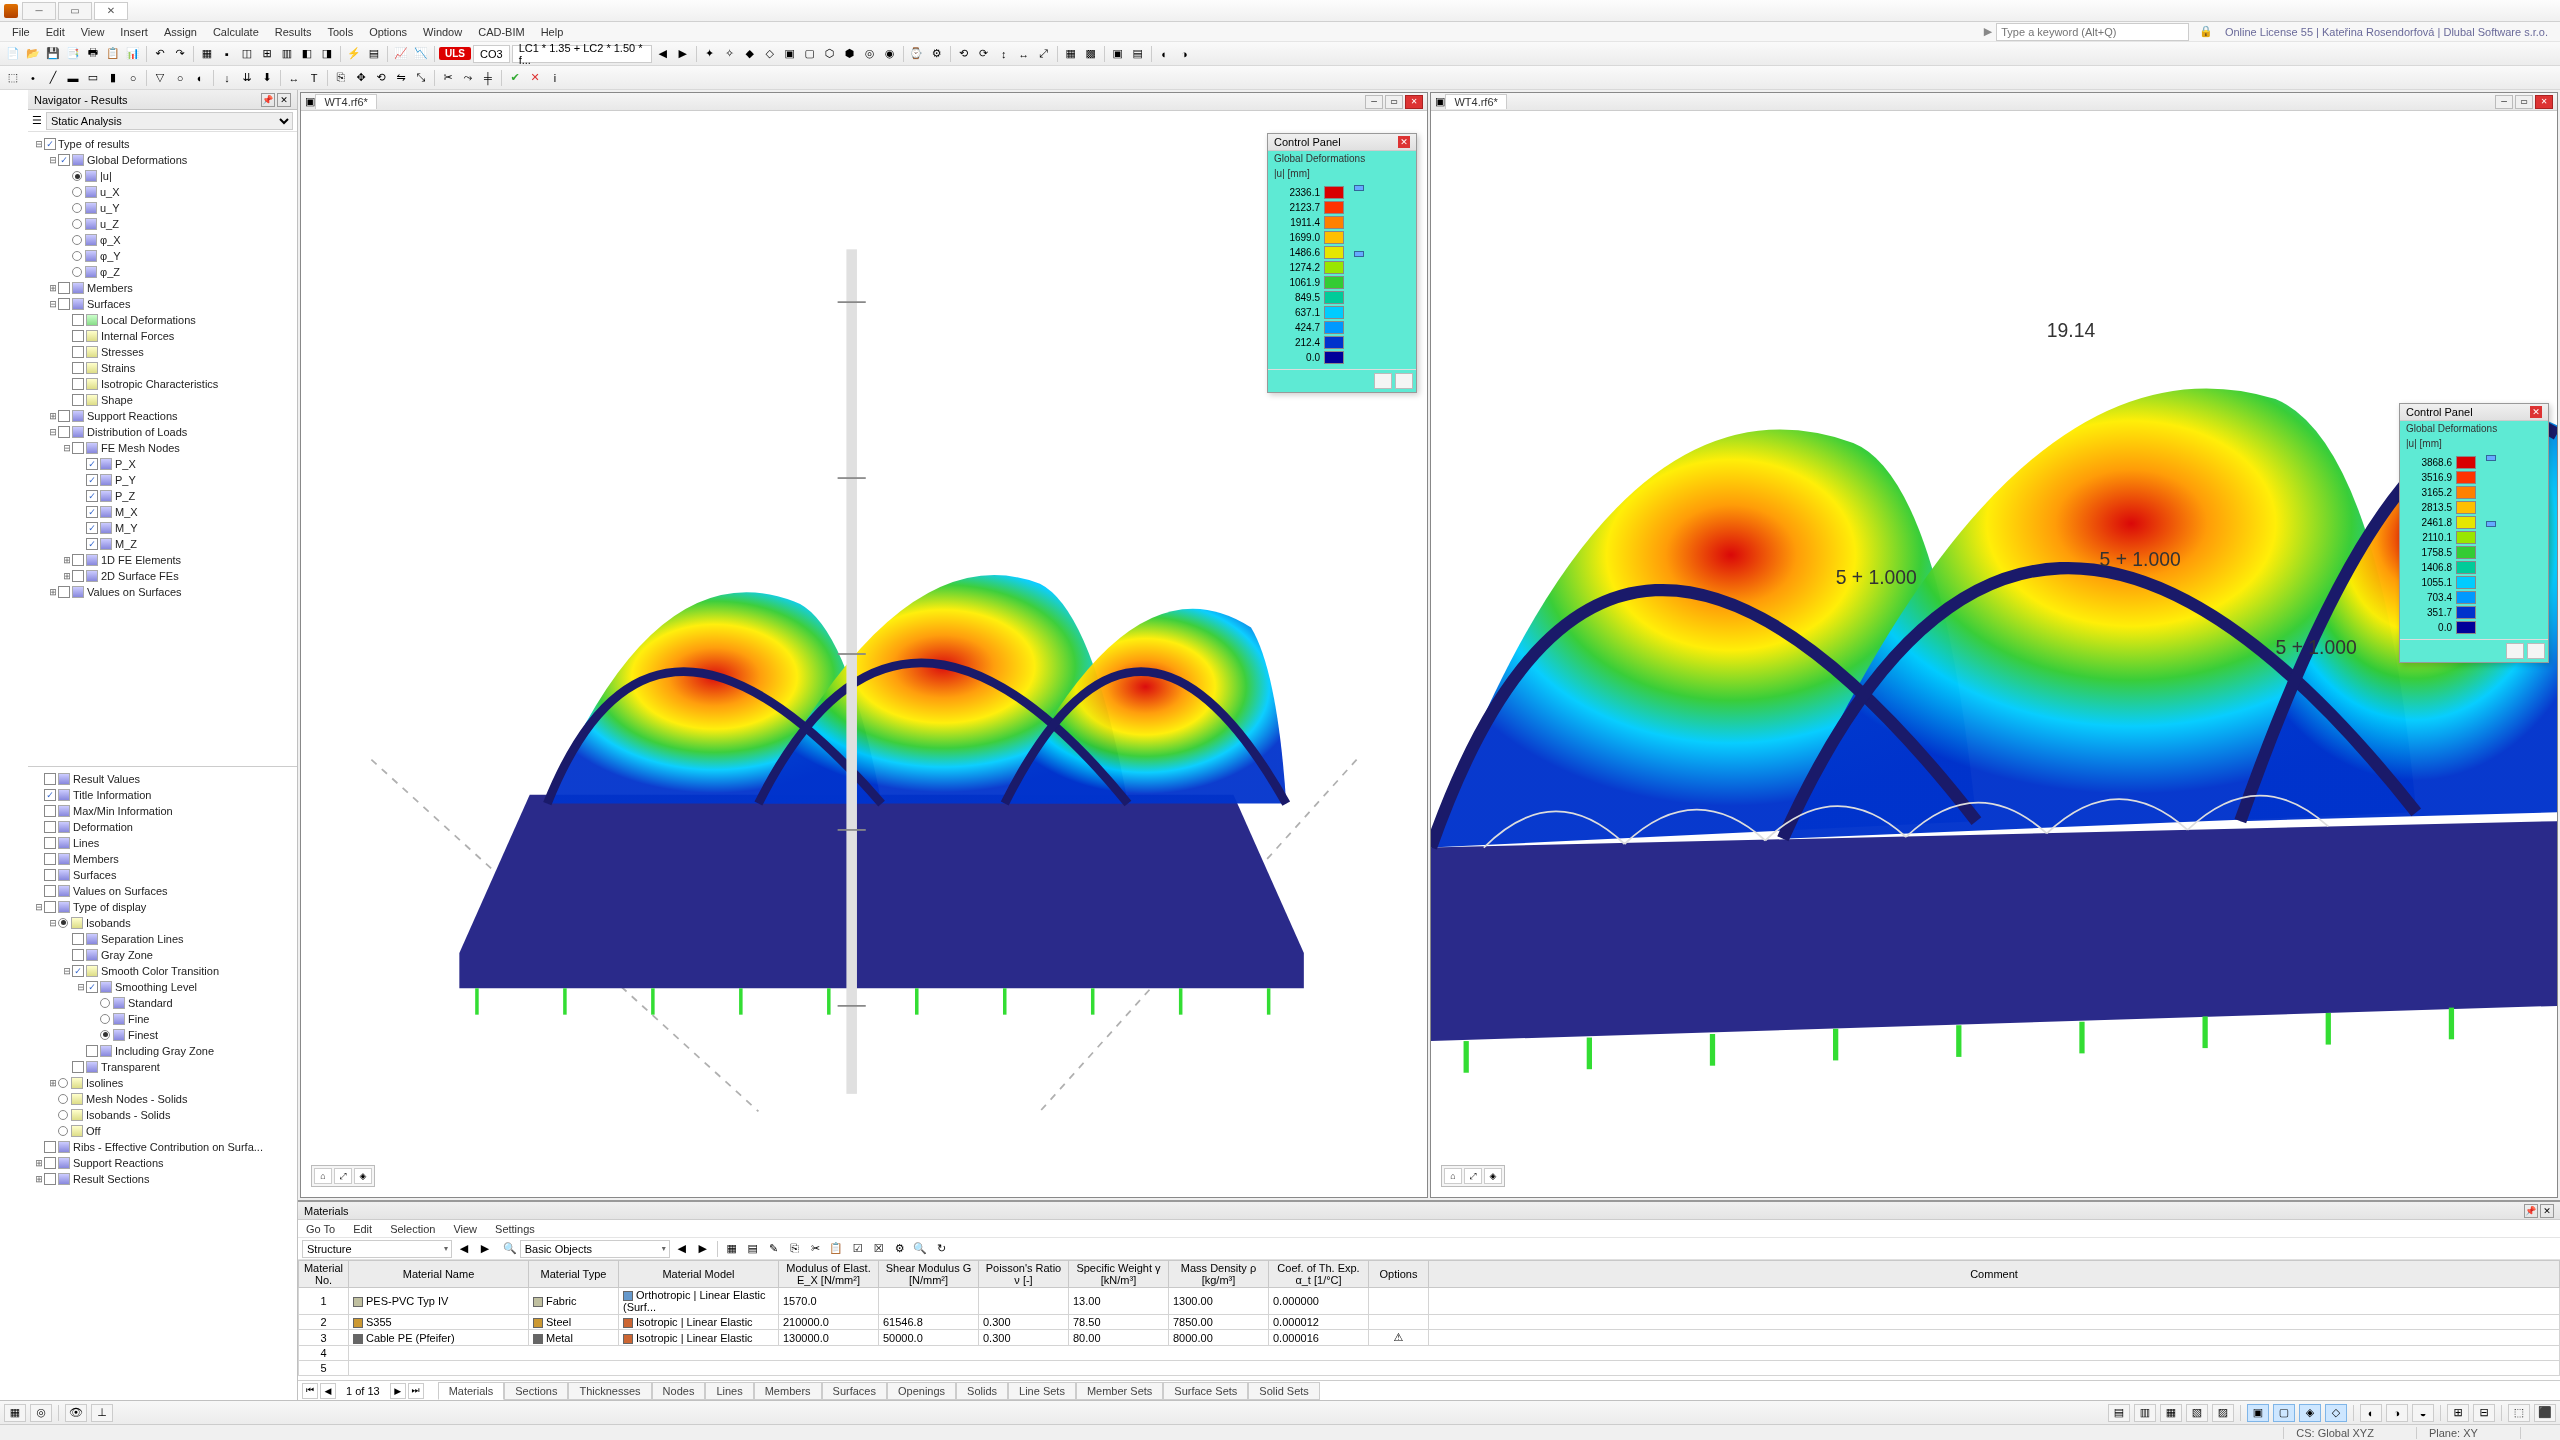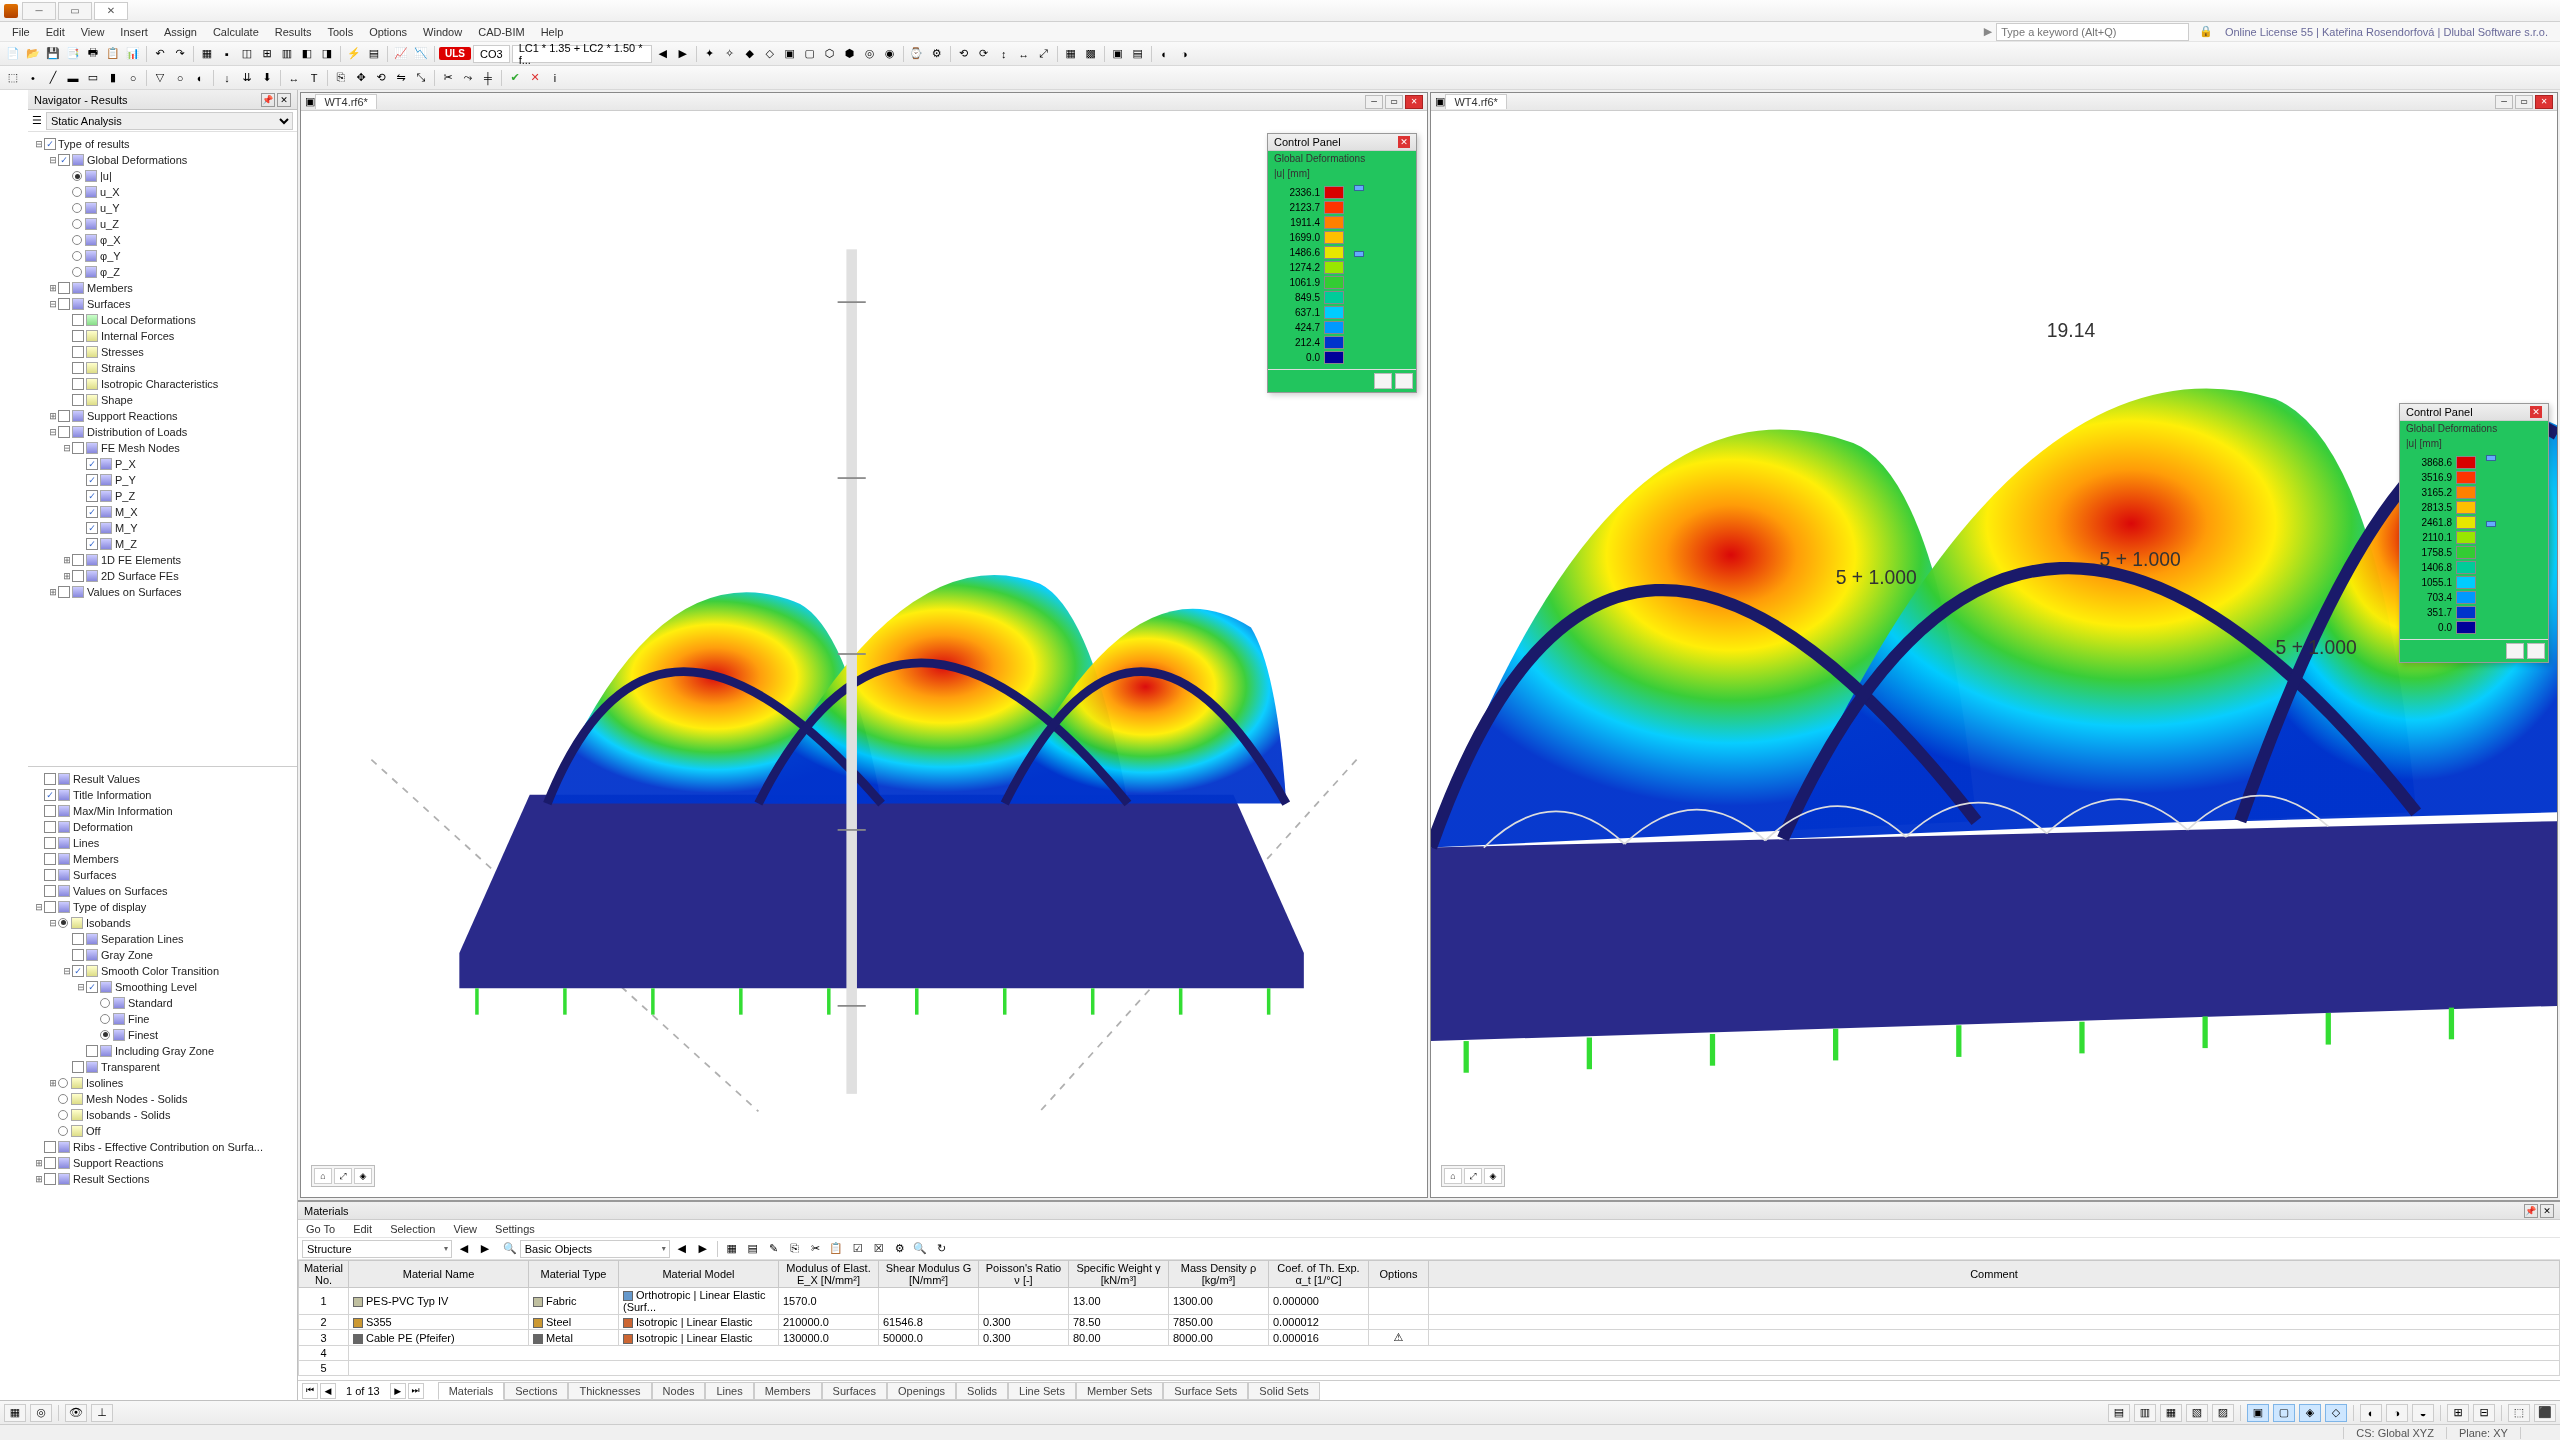--- a/index.html
+++ b/index.html
@@ -40,21 +40,21 @@
 .tree-ico.b{background:linear-gradient(#ccf,#88d);}
 .viewports{flex:1;display:flex;flex-direction:column;}
 .vp-row{flex:1;display:flex;gap:2px;padding:2px;background:#f0f0f0;}
 .viewport{flex:1;background:#fff;border:1px solid #888;position:relative;overflow:hidden;}
 .vp-tab{position:absolute;top:0;left:0;right:0;height:18px;background:linear-gradient(#f5f5f5,#e8e8e8);border-bottom:1px solid #ccc;display:flex;align-items:center;padding:0 4px;}
 .vp-tab .tabname{padding:1px 8px;background:#fff;border:1px solid #ccc;border-bottom:none;color:#333;}
 .vp-tab .sp{flex:1;}
 .vp-tab .vbtn{width:18px;height:14px;border:1px solid #bbb;margin-left:2px;background:#f0f0f0;display:flex;align-items:center;justify-content:center;font-size:8px;}
 .vp-tab .vbtn.close{background:#d33;color:#fff;border-color:#a22;}
 .canvas3d{position:absolute;top:18px;left:0;right:0;bottom:0;background:#fff;}
-.control-panel{position:absolute;background:#22c55e;border:1px solid #999;box-shadow:2px 2px 6px rgba(0,0,0,0.2);width:150px;}
+.control-panel{position:absolute;background:#5eead4;border:1px solid #999;box-shadow:2px 2px 6px rgba(0,0,0,0.2);width:150px;}
 .cp-title{background:linear-gradient(#f0f0f0,#e0e0e0);padding:2px 6px;display:flex;align-items:center;border-bottom:1px solid #ccc;}
 .cp-title .sp{flex:1;}
 .cp-title .x{width:12px;height:12px;background:#d33;color:#fff;display:flex;align-items:center;justify-content:center;font-size:9px;cursor:pointer;}
 .cp-sub{padding:2px 6px;font-size:10px;color:#333;}
 .cp-scale{padding:4px 6px;}
 .scale-row{display:flex;align-items:center;height:15px;}
 .scale-val{width:50px;text-align:right;padding-right:4px;font-size:10px;}
 .scale-sw{width:20px;height:13px;border:1px solid #888;}
 .cp-slider{display:flex;flex-direction:column;align-items:center;padding:4px;gap:60px;}
 .cp-thumb{width:10px;height:6px;background:#6af;border:1px solid #369;}
@@ -78,21 +78,21 @@
 .lp-grid td.ctr{text-align:center;}
 .mat-sw{width:10px;height:10px;display:inline-block;border:1px solid #666;vertical-align:middle;margin-right:3px;}
 .lp-footer{height:20px;border-top:1px solid #ccc;display:flex;align-items:center;padding:0 4px;gap:2px;}
 .lp-footer .pgbtn{width:16px;height:16px;border:1px solid #ccc;display:flex;align-items:center;justify-content:center;font-size:9px;}
 .lp-footer .pginfo{padding:0 8px;}
 .lp-footer .ftab{padding:2px 10px;border:1px solid #ccc;background:#f5f5f5;color:#444;}
 .lp-footer .ftab.active{background:#fff;border-bottom-color:#fff;}
 .bottombar{height:24px;background:linear-gradient(#f7f7f7,#ececec);border-top:1px solid #c0c0c0;display:flex;align-items:center;padding:0 4px;gap:4px;}
 .bottombar .bb{width:22px;height:18px;border:1px solid #ccc;background:#f5f5f5;display:flex;align-items:center;justify-content:center;}
 .bottombar .bb.on{background:#cde6ff;border-color:#7fb5e8;}
-.status{height:16px;background:#f0f0f0;border-top:1px solid #ccc;display:flex;align-items:center;font-size:10px;color:#555;padding:0 6px;}
+.status{height:16px;background:#f0f0f0;border-top:1px solid #ccc;display:flex;align-items:center;font-size:10px;color:#555;padding:0 6px;gap:30px;}
 .status .sp{flex:1;}
 .status .cell{padding:0 12px;border-left:1px solid #ccc;}
 </style>
 </head>
 <body>
 
 <div class="titlebar">
   <div class="icon"></div>
   <div class="winbtns">
     <div class="winbtn">─</div>

